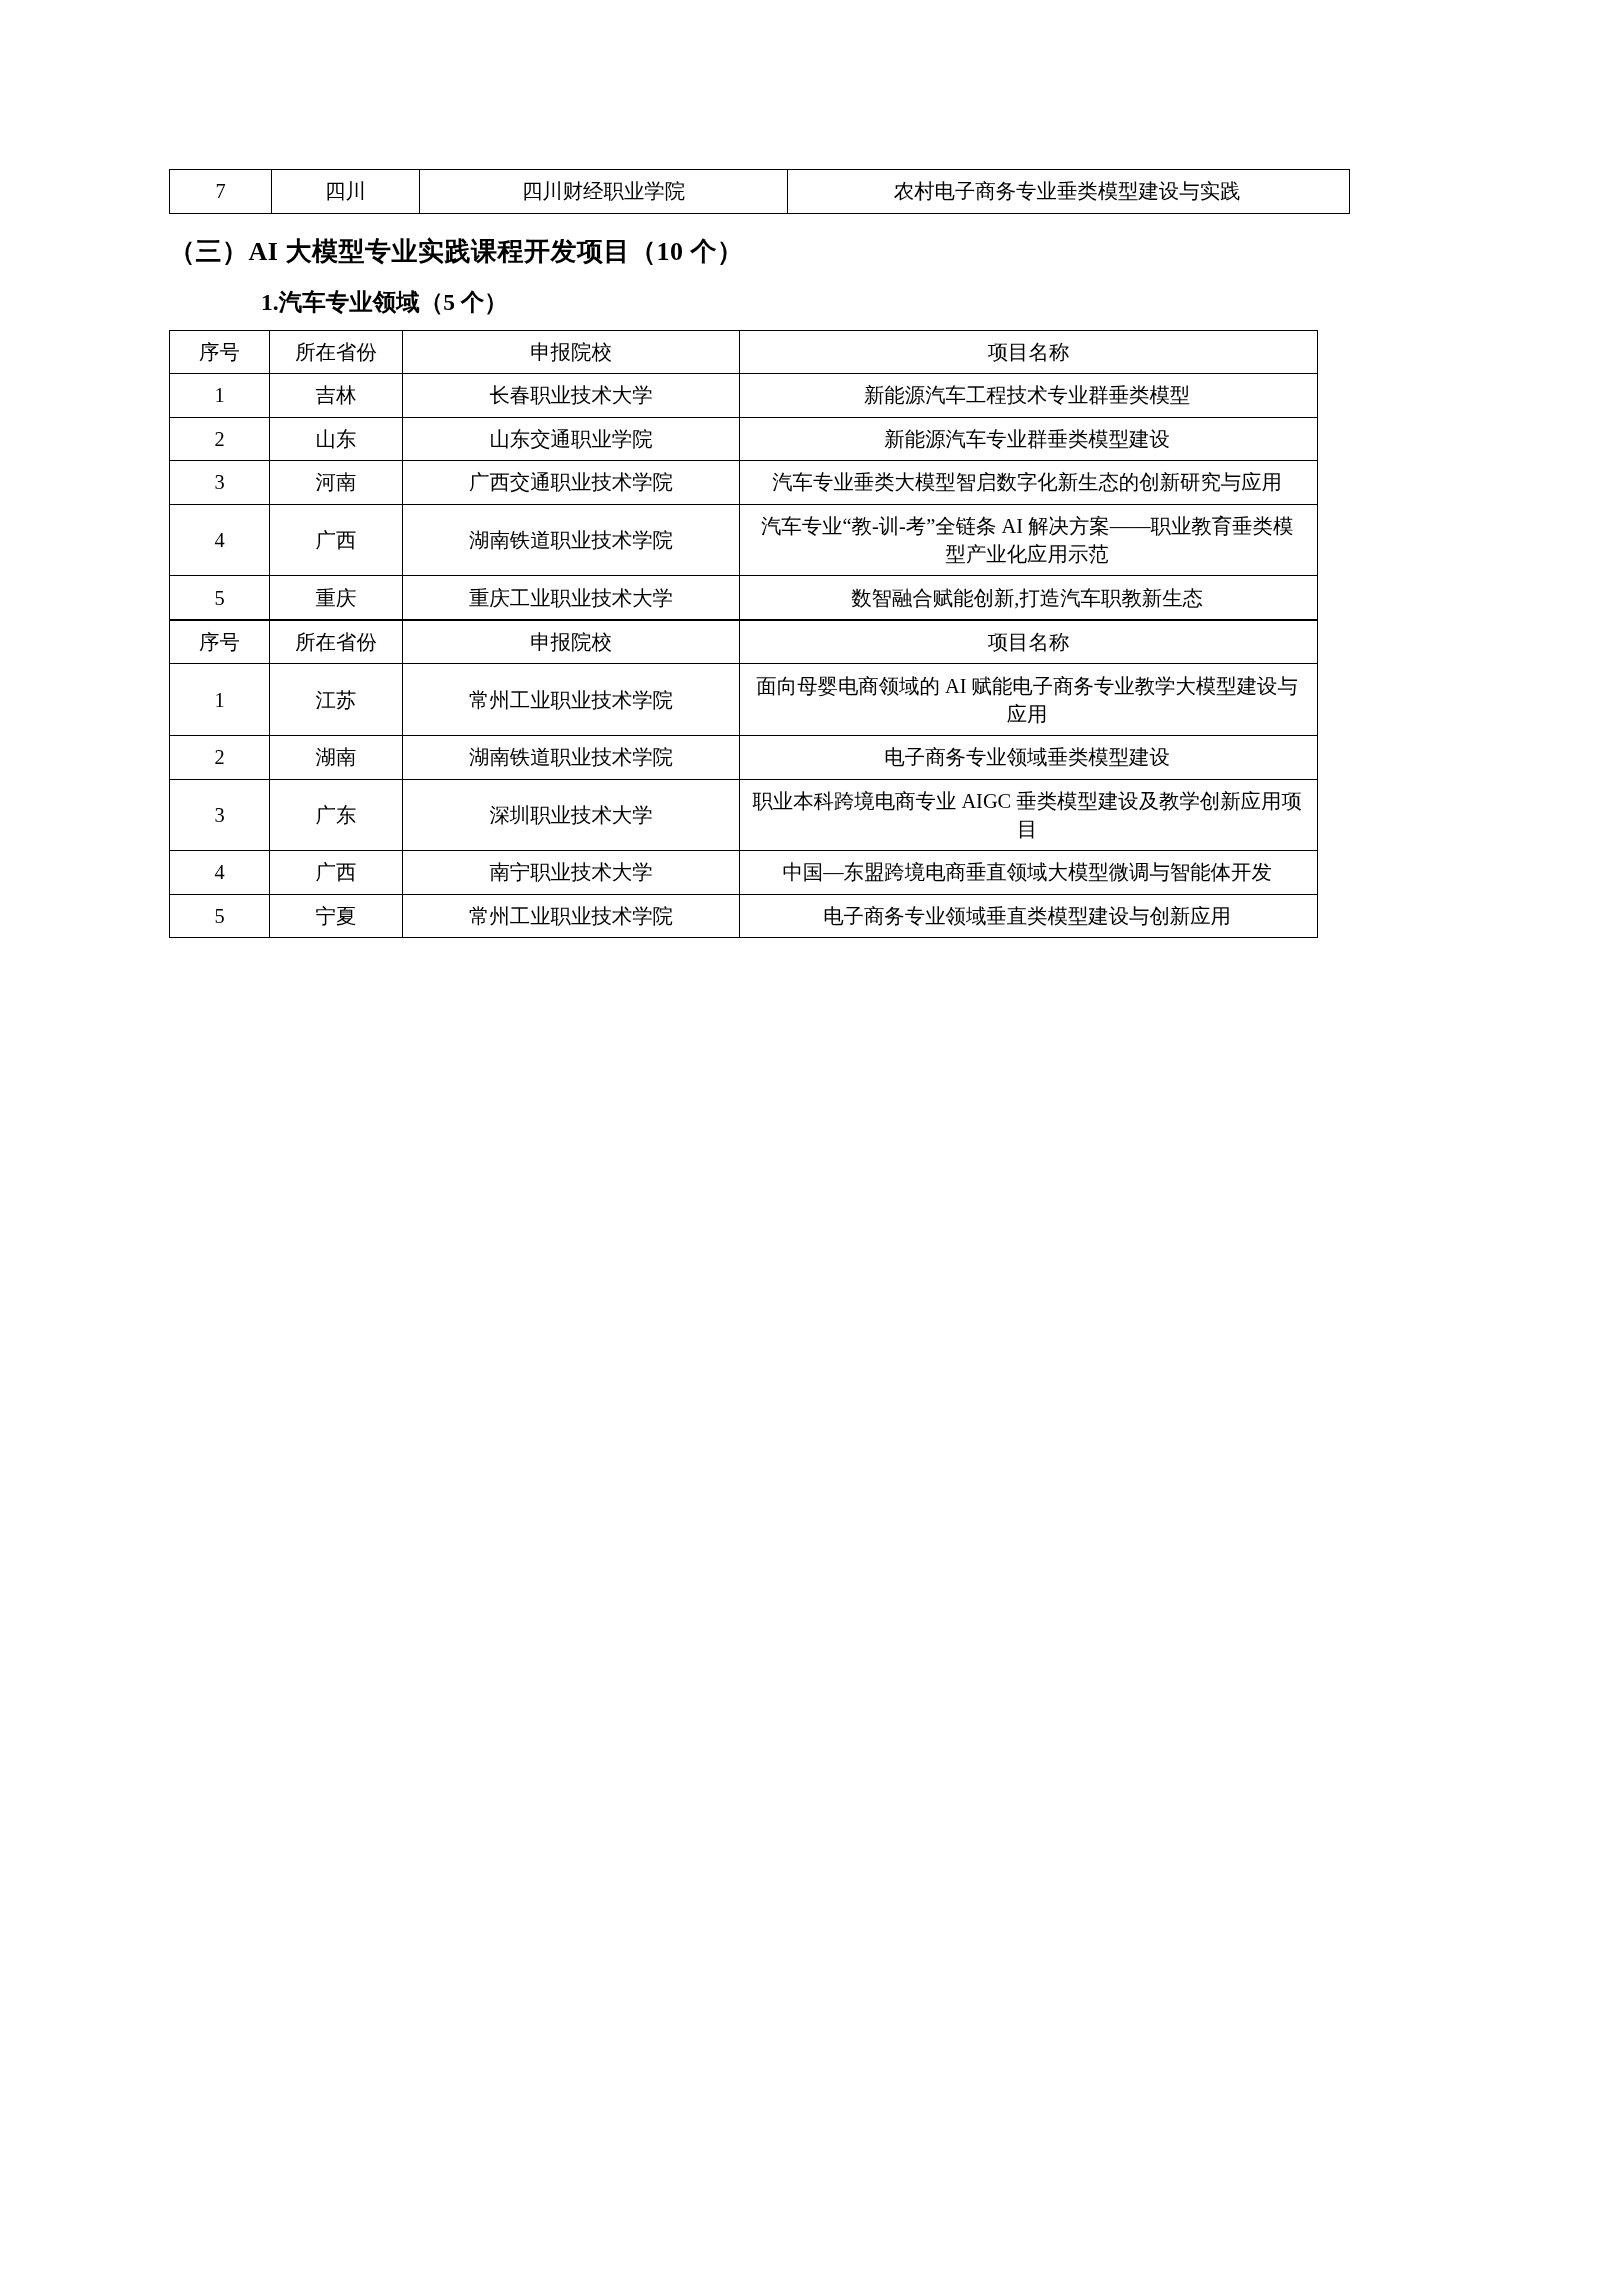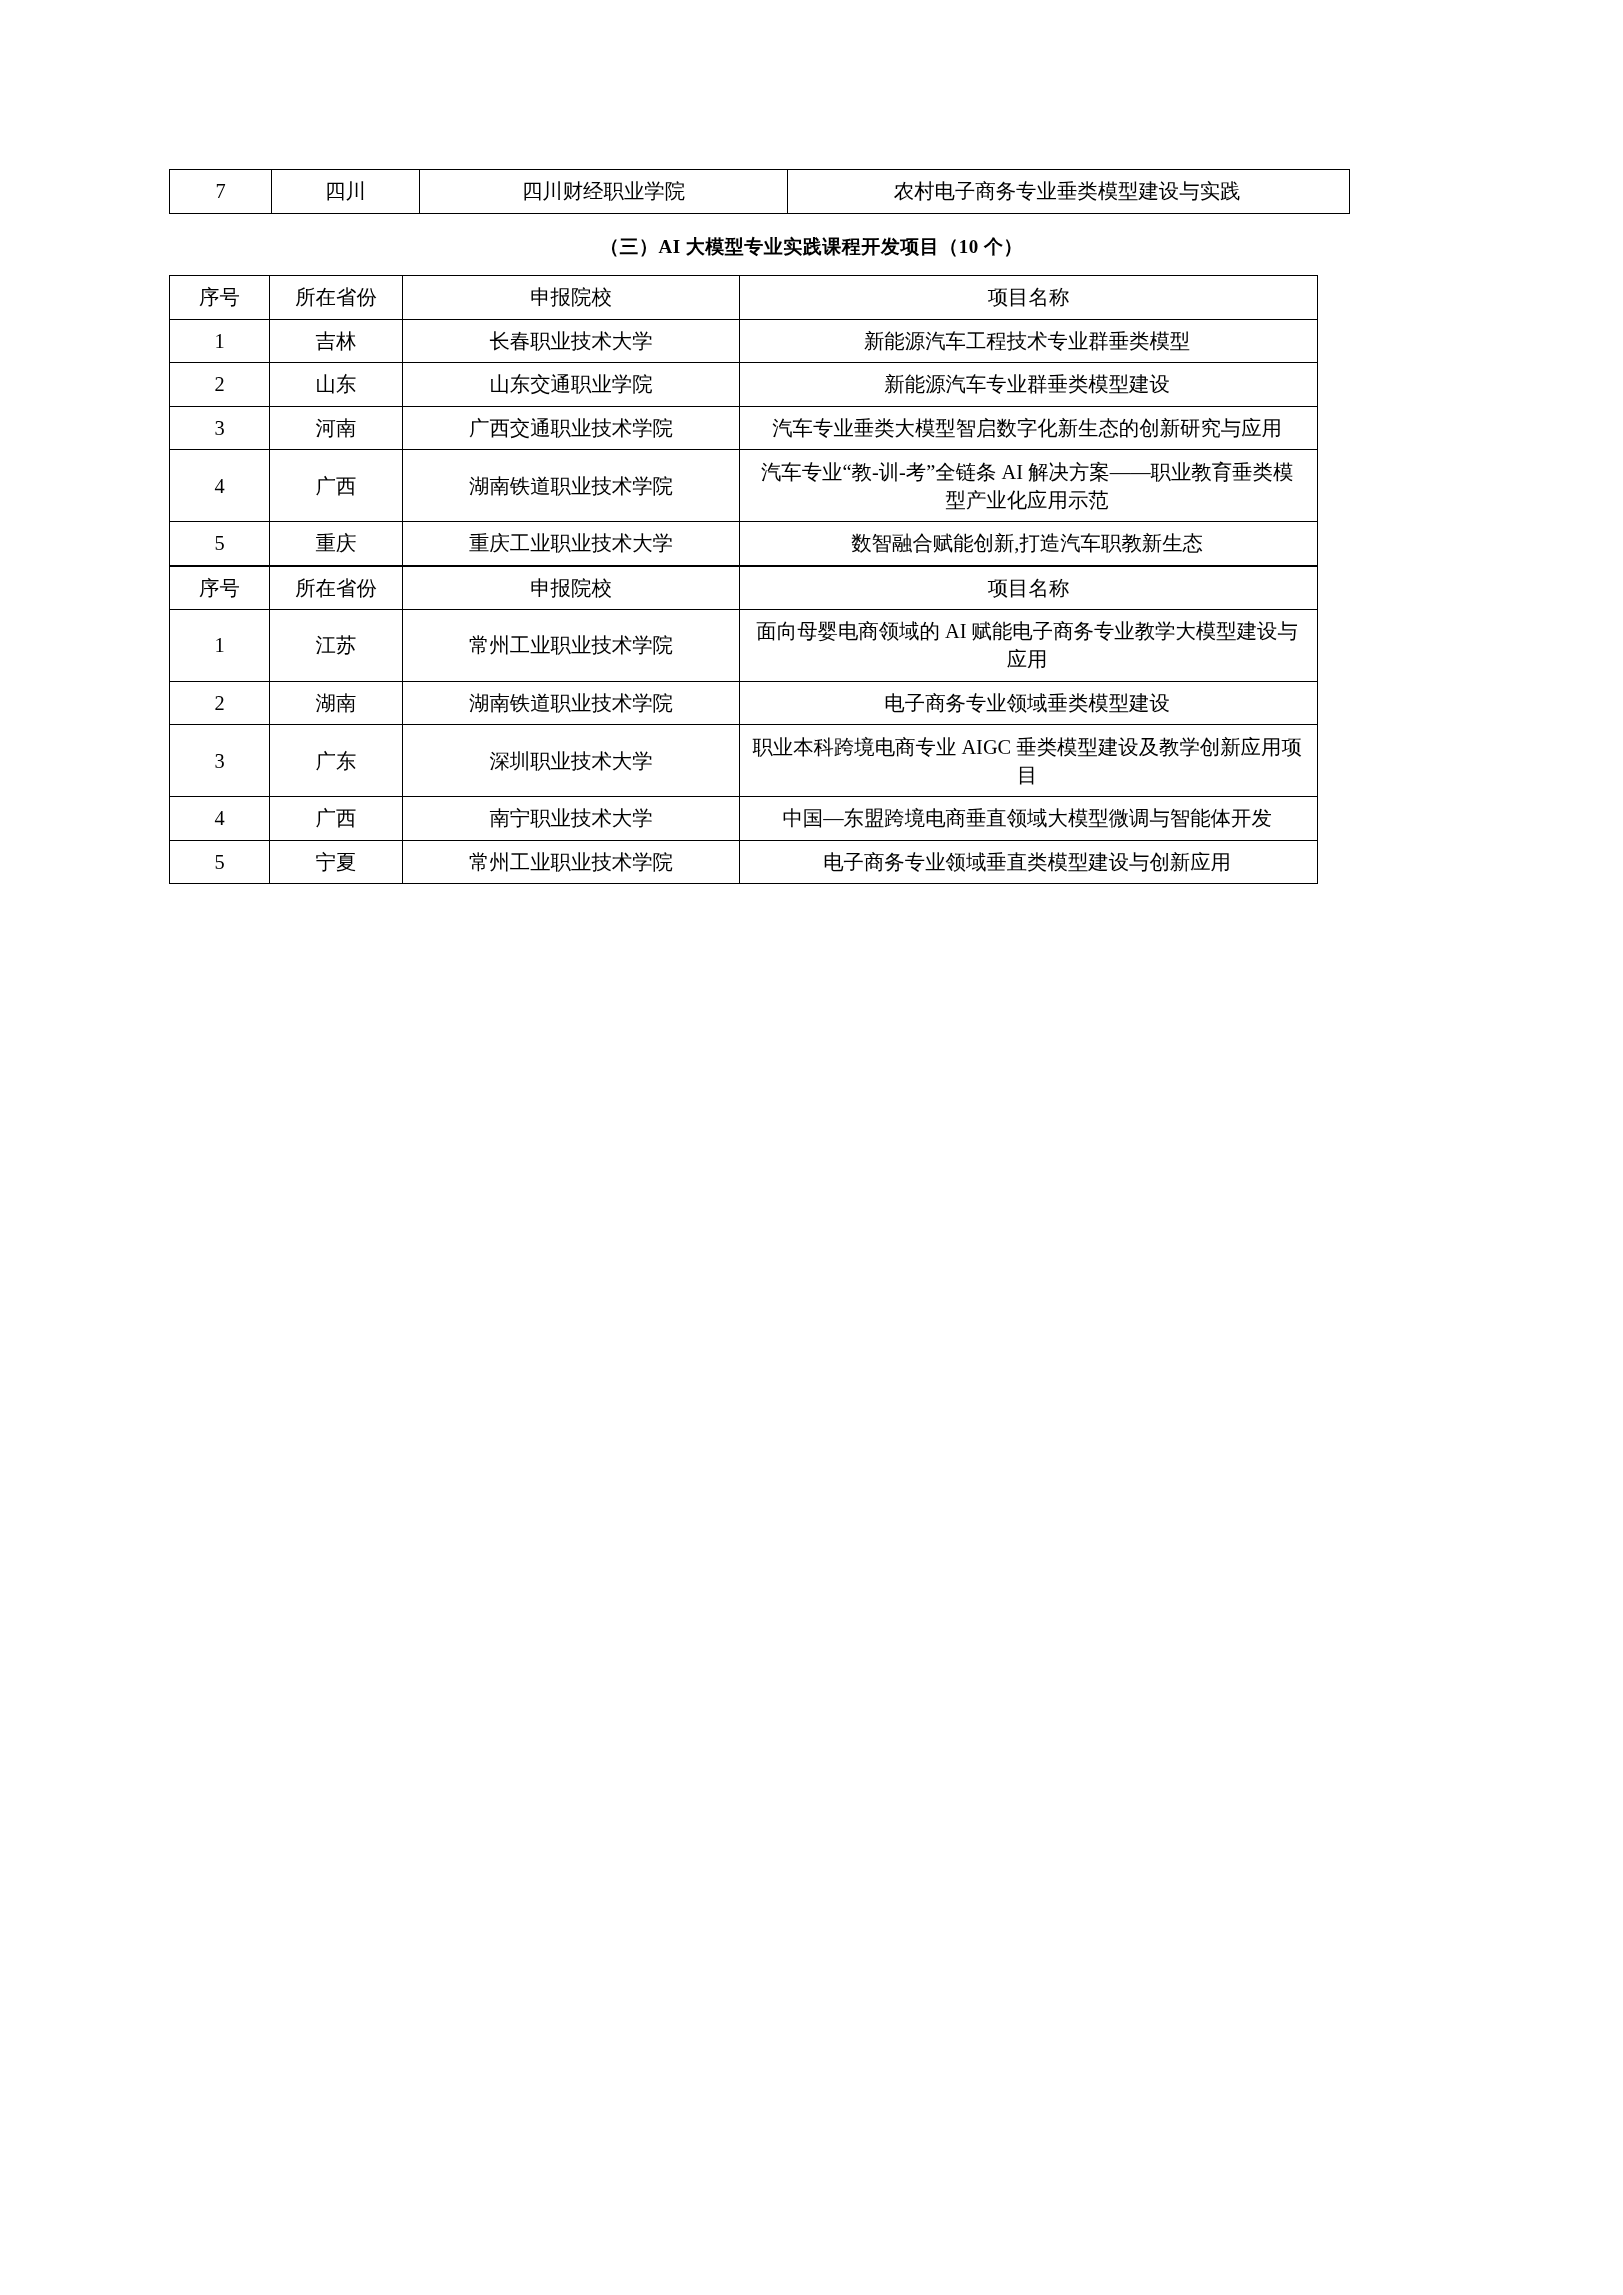--- a/index.html
+++ b/index.html
@@ -58,23 +58,23 @@
     width: 1148px;
     margin-left: 92px;
   }
   .table-main col.c1 { width: 100px; }
   .table-main col.c2 { width: 133px; }
   .table-main col.c3 { width: 337px; }
   .table-main col.c4 { width: 578px; }
 
   
   h2.section-heading {
-    font-size: 19px;
+    font-size: 26px;
     font-weight: bold;
-    text-align: center;
+    text-align: left;
     margin: 20.4px 0 15.3px 0;
     letter-spacing: 0.5px;
     font-family: "Liberation Serif", "DejaVu Serif", serif;
   }
   h3.sub-heading {
     font-size: 23.5px;
     font-weight: bold;
     margin: 17.4px 0 11.2px 92px;
     font-family: "Liberation Serif", "DejaVu Serif", serif;
   }
@@ -97,20 +97,21 @@
         <td>7</td>
         <td>四川</td>
         <td>四川财经职业学院</td>
         <td class="project">农村电子商务专业垂类模型建设与实践</td>
       </tr>
     </tbody>
   </table>
 
   <h2 class="section-heading">（三）AI 大模型专业实践课程开发项目（10 个）</h2>
 
+  <h3 class="sub-heading">1.汽车专业领域（5 个）</h3>
   <table class="doc-table table-main">
     <colgroup>
         <col class="c1">
         <col class="c2">
         <col class="c3">
         <col class="c4">
       </colgroup>
     <thead>
       <tr>
         <th>序号</th>

